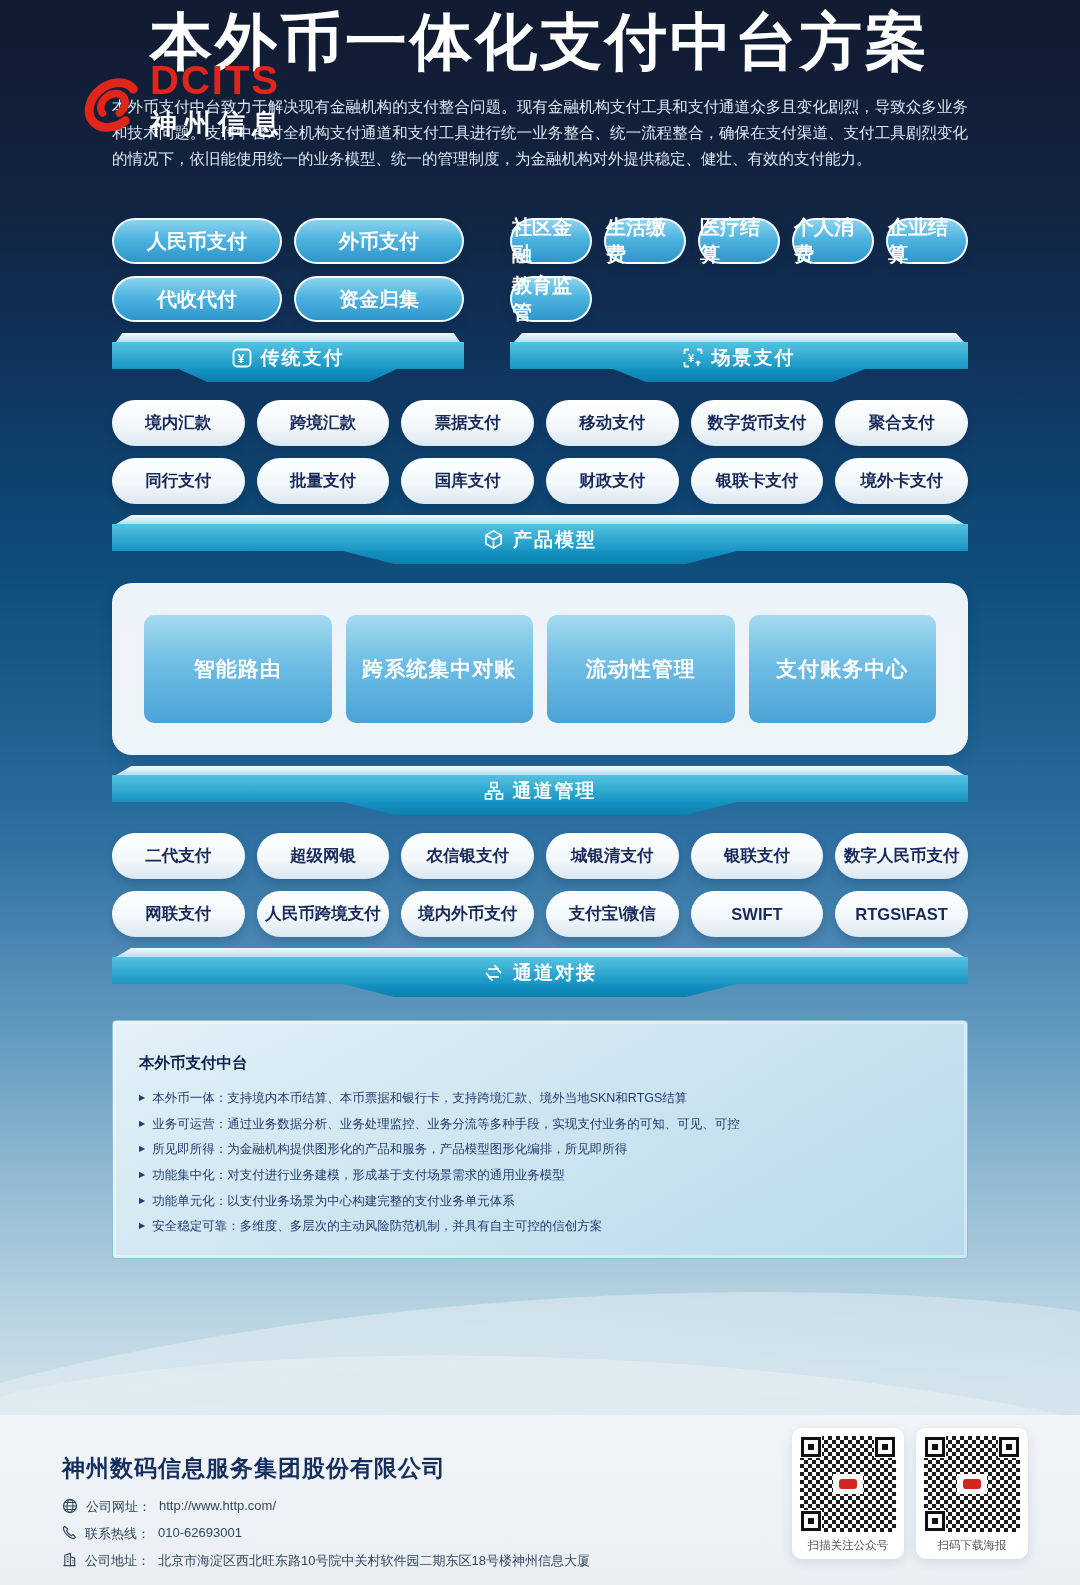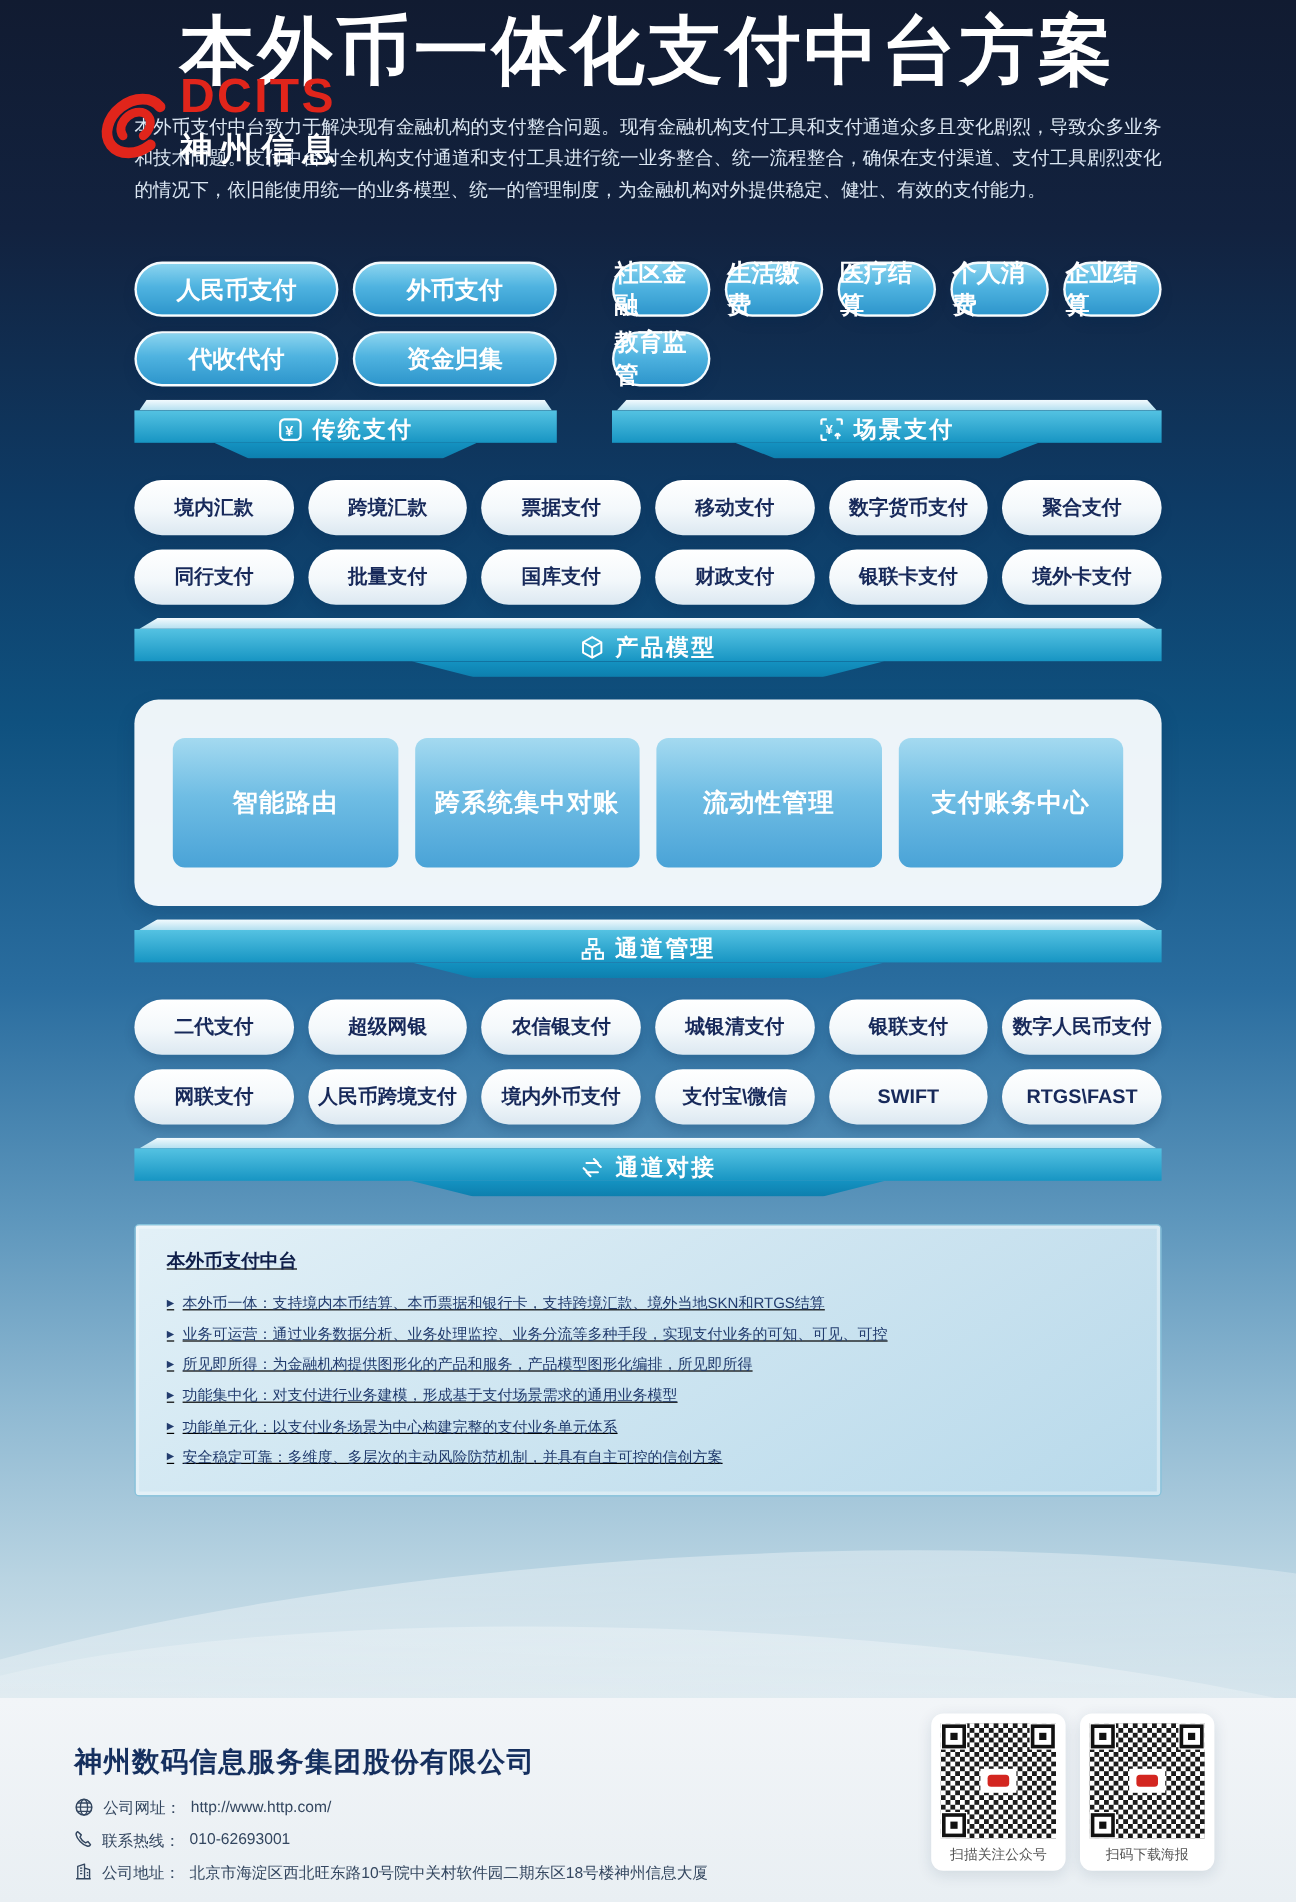--- a/index.html
+++ b/index.html
@@ -70,38 +70,38 @@
   .panel{ margin-top:18px; background:rgba(250,253,255,.95); border-radius:20px; padding:32px; 
     box-shadow:0 6px 14px rgba(0,40,80,.18); }
   .box-grid{ display:grid; grid-template-columns:repeat(4,1fr); gap:14px; }
   .mbox{ height:108px; border-radius:10px; display:flex; align-items:center; justify-content:center;
     color:#fff; font-weight:bold; font-size:21px; letter-spacing:1px;
     background:linear-gradient(180deg,#a4daf0 0%,#6fbde4 45%,#4aa3d7 100%); }
 
   
   .info{ margin-top:22px; border:1px solid #85c2db; border-radius:4px;
     background:linear-gradient(160deg, rgba(238,248,252,.92), rgba(187,220,237,.88));
-    box-shadow:inset 0 0 0 3px rgba(255,255,255,.35); padding:20px 26px 18px;text-decoration:underline; }
+    box-shadow:inset 0 0 0 3px rgba(255,255,255,.35); padding:32px 26px 18px; }
   .info h3{ color:#0f1f4a; font-size:15.5px; font-weight:bold; margin-bottom:12px; }
   .info ul{ list-style:none; }
   .info li{ color:#223c6e; font-size:12.5px; line-height:2.05; }
   .info li::before{ content:"▶"; font-size:8px; margin-right:7px; vertical-align:2px; color:#223c6e; }
 
   
   .footer{ position:absolute; left:0; right:0; bottom:0; height:170px;
     background:linear-gradient(180deg,#f2f5f8,#e9eff3); }
   .footer-inner{ padding:38px 0 0 62px; }
   .company{ color:#152f5e; font-size:23px; font-weight:bold; letter-spacing:1px; }
   .contact{ margin-top:14px; display:flex; flex-direction:column; gap:9px; }
   .contact .row{ display:flex; align-items:flex-start; gap:8px; color:#33465f; font-size:13px; }
   .contact .row svg{ flex:0 0 auto; }
   .contact a{ color:#33465f; text-decoration:none; }
 
   
-  .qr-wrap{ position:absolute; right:68px; bottom:26px; display:flex; gap:12px; }
+  .qr-wrap{ position:absolute; right:52px; bottom:26px; display:flex; gap:12px; }
   .qr-card{ width:112px; background:#fff; border-radius:10px; padding:8px 8px 6px;
     box-shadow:0 3px 12px rgba(20,50,80,.12); }
   .qr{ position:relative; width:96px; height:96px; margin:0 auto;
     background:repeating-conic-gradient(#1c1c1c 0% 25%, #ffffff 0% 50%) 0 0 / 8px 8px; }
   .finder{ position:absolute; width:22px; height:22px; background:#fff; border:0; }
   .finder::before{ content:""; position:absolute; inset:1px; border:3px solid #111; }
   .finder::after{ content:""; position:absolute; inset:8px; background:#111; }
   .f-tl{ left:0; top:0; } .f-tr{ right:0; top:0; } .f-bl{ left:0; bottom:0; }
   .qr-center{ position:absolute; left:50%; top:50%; transform:translate(-50%,-50%);
     width:30px; height:20px; background:#fff; display:flex; align-items:center; justify-content:center; }

